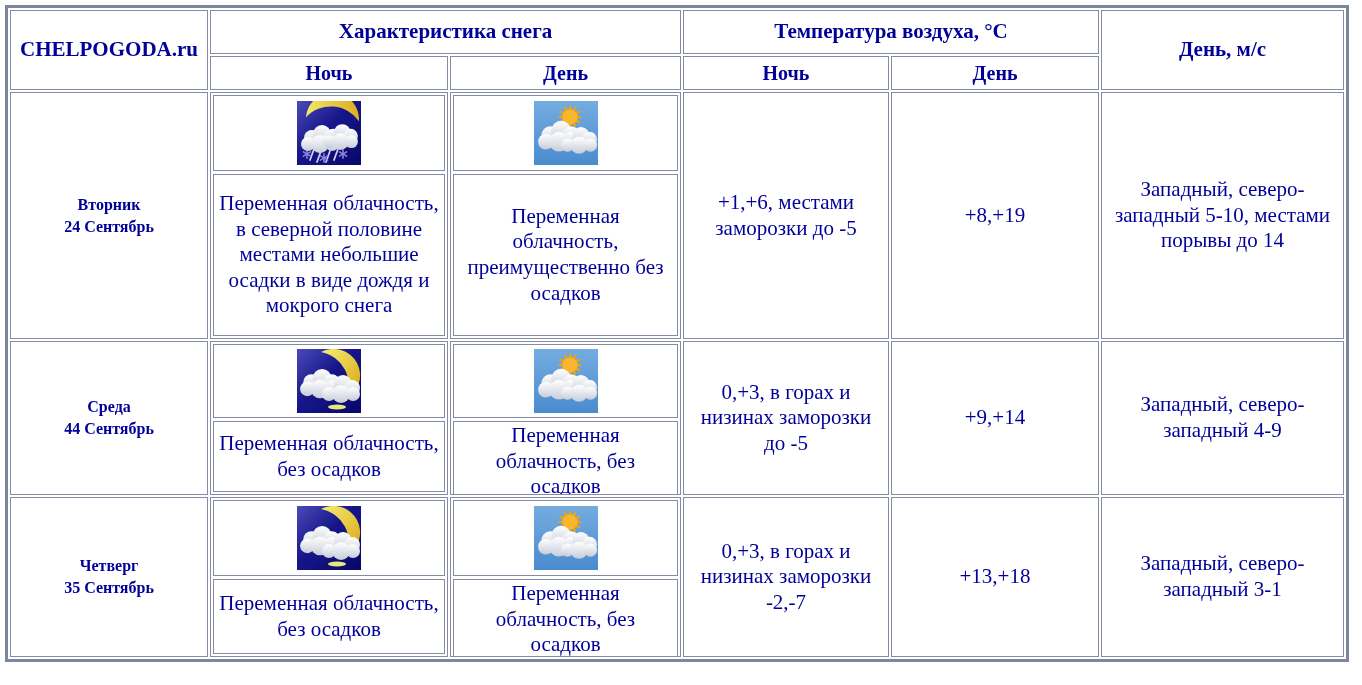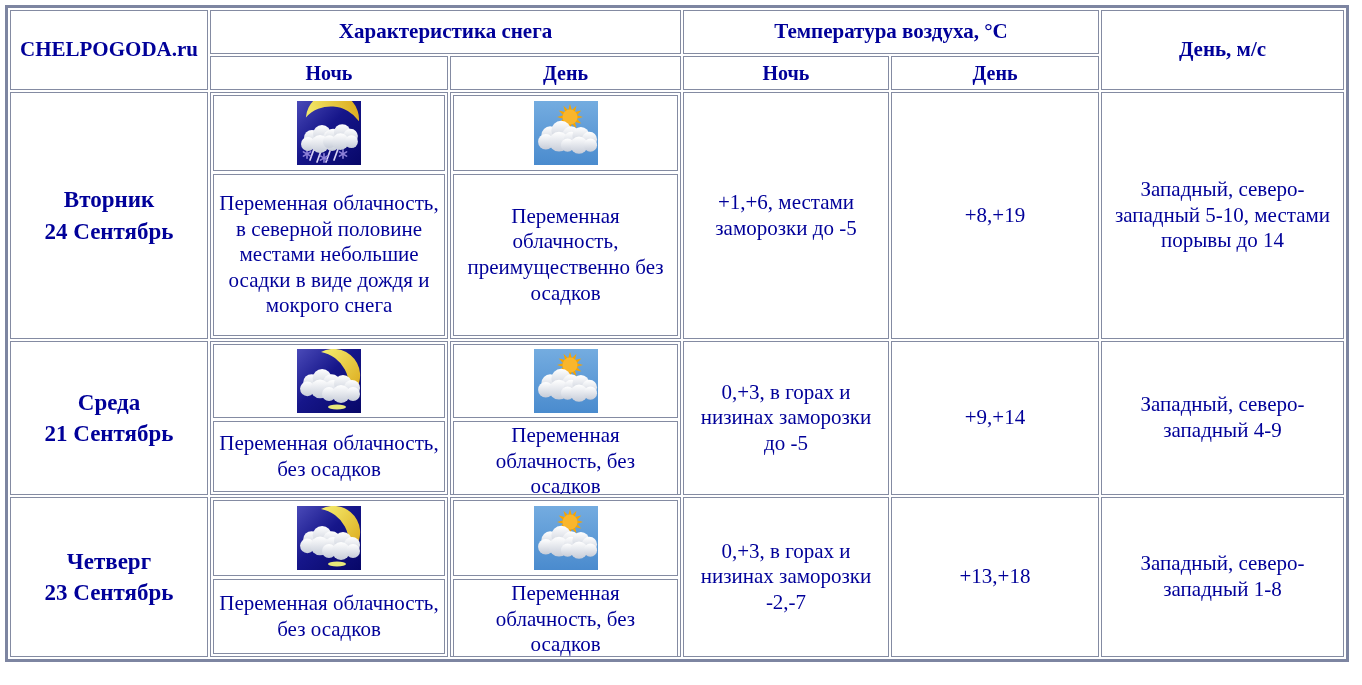--- a/index.html
+++ b/index.html
@@ -39,21 +39,21 @@
   col.c-ntemp{width:206px;}
   col.c-dtemp{width:208px;}
   col.c-wind{width:243px;}
 
   tr.hr1 td{height:44px;font-weight:bold;font-size:21px;}
   tr.hr2 td{height:34px;font-weight:bold;font-size:20px;margin-top:12px;}
   td.logo-cell{font-weight:bold;font-size:22px;letter-spacing:0;}
   td.logo-cell a{color:var(--txt);text-decoration:none;cursor:pointer;}
   td.wind-header{font-weight:bold;font-size:21px;}
 
-  td.day-cell{font-weight:bold;font-size:23px;line-height:1.35;}
+  td.day-cell{font-weight:bold;font-size:16px;line-height:1.35;}
 
   
   td.char-cell{padding:0;vertical-align:top;}
   .char-inner{display:flex;flex-direction:column;padding:2px;gap:3px;height:100%;}
   .icon-box{
     border:1px solid var(--border);
     display:flex;align-items:center;justify-content:center;
     flex:0 0 auto;
   }
   .desc-box{
@@ -198,21 +198,21 @@
       </div>
     </td>
     <td>+1,+6, местами заморозки до -5</td>
     <td>+8,+19</td>
     <td>Западный, северо-западный 5-10, местами порывы до 14</td>
   </tr>
 
   <tr class="r2">
     <td class="day-cell">
       <div>Среда</div>
-      <div>21 Сентябрь</div>
+      <div>44 Сентябрь</div>
     </td>
     <td class="char-cell">
       <div class="char-inner">
         <div class="icon-box">
           <svg class="wicon">
                 <use href="#icon-night-partly-cloudy"></use>
               </svg>
         </div>
         <div class="desc-box">
           <span>Переменная облачность, без осадков</span>
@@ -232,21 +232,21 @@
       </div>
     </td>
     <td>0,+3, в горах и низинах заморозки до -5</td>
     <td>+9,+14</td>
     <td>Западный, северо-западный 4-9</td>
   </tr>
 
   <tr class="r3">
     <td class="day-cell">
       <div>Четверг</div>
-      <div>23 Сентябрь</div>
+      <div>35 Сентябрь</div>
     </td>
     <td class="char-cell">
       <div class="char-inner">
         <div class="icon-box">
           <svg class="wicon">
                 <use href="#icon-night-partly-cloudy"></use>
               </svg>
         </div>
         <div class="desc-box">
           <span>Переменная облачность, без осадков</span>
@@ -260,16 +260,16 @@
                 <use href="#icon-day-partly-cloudy"></use>
               </svg>
         </div>
         <div class="desc-box">
           <span>Переменная облачность, без осадков</span>
         </div>
       </div>
     </td>
     <td>0,+3, в горах и низинах заморозки -2,-7</td>
     <td>+13,+18</td>
-    <td>Западный, северо-западный 1-8</td>
+    <td>Западный, северо-западный 3-1</td>
   </tr>
 </tbody>
   </table>
 
 </body></html>

